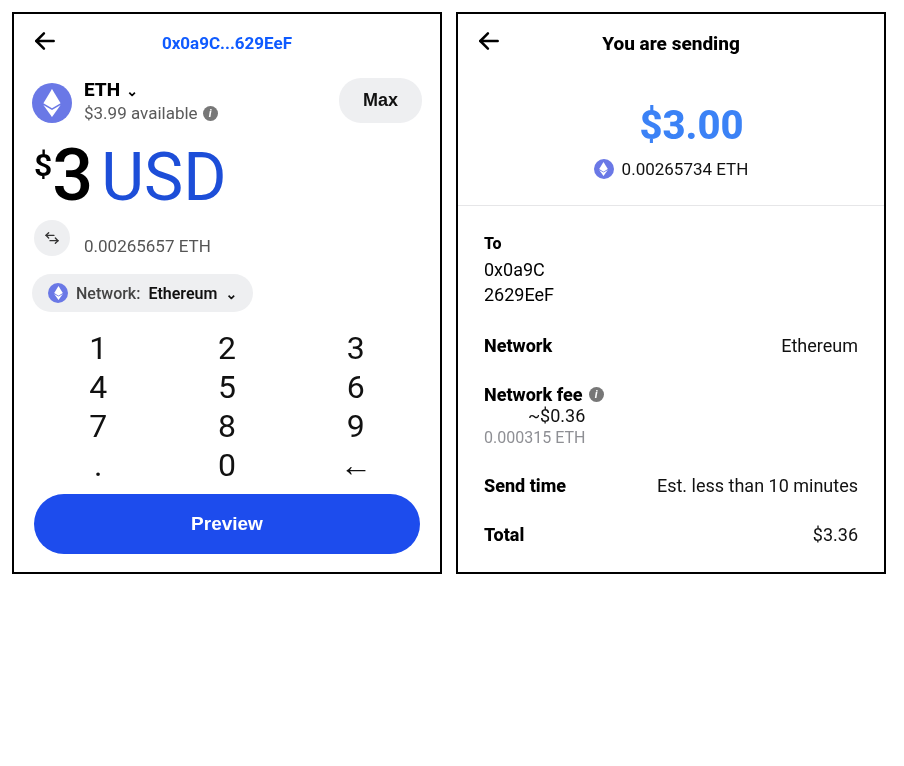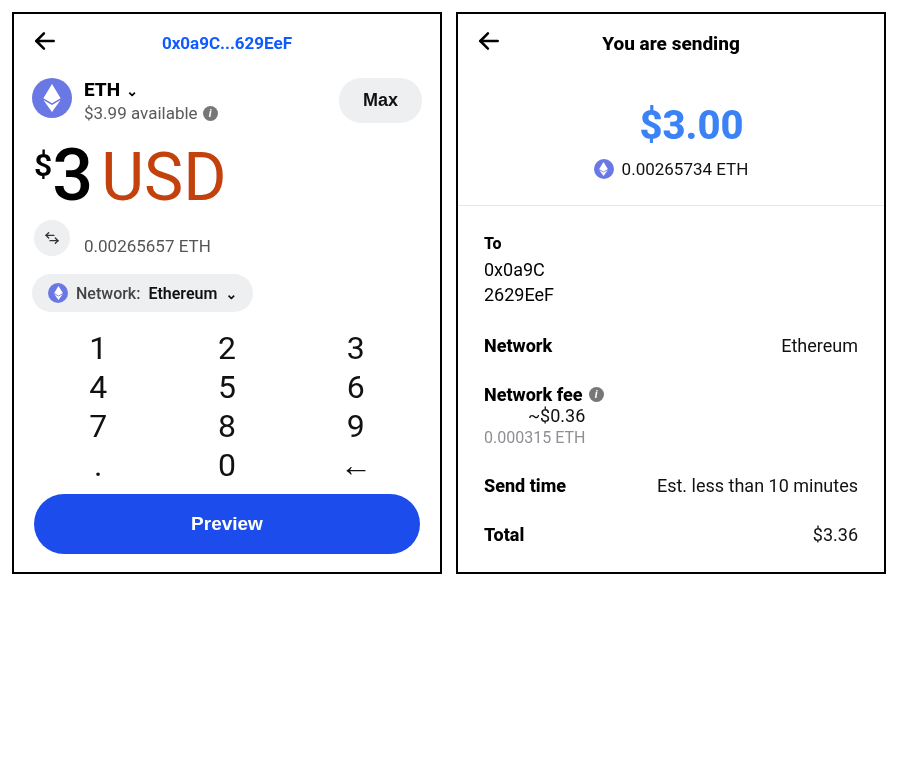--- a/index.html
+++ b/index.html
@@ -36,21 +36,21 @@
       position: absolute;
       left: 0; right: 0;
       text-align: center;
       color: #0f5bff;
       font-weight: 700;
       font-size: 17px;
       pointer-events: none;
     }
     .asset-row {
       display: flex;
-      align-items: flex-start;
+      align-items: flex-end;
       padding: 12px 18px 6px 18px;
       gap: 12px;
     }
     .eth-circle {
       width: 40px; height: 40px; border-radius: 50%;
       background: #6a78e6;
       display: flex; align-items: center; justify-content: center;
     }
     .eth-circle svg { width: 18px; height: 28px; }
     .eth-circle-sm {
@@ -105,21 +105,21 @@
     }
     .amount-value {
       font-size: 72px;
       font-weight: 500;
       color: #000;
       letter-spacing: -2px;
     }
     .amount-currency {
       font-size: 66px;
       font-weight: 400;
-      color: #c2410c;
+      color: #1d4ed8;
       margin-left: 10px;
     }
     .swap-row {
       display: flex; align-items: flex-end; gap: 14px;
       padding: 0 20px 18px 20px;
     }
     .swap-circle {
       width: 36px; height: 36px; border-radius: 50%;
       background: #eeeff1;
       display: flex; align-items: center; justify-content: center;

